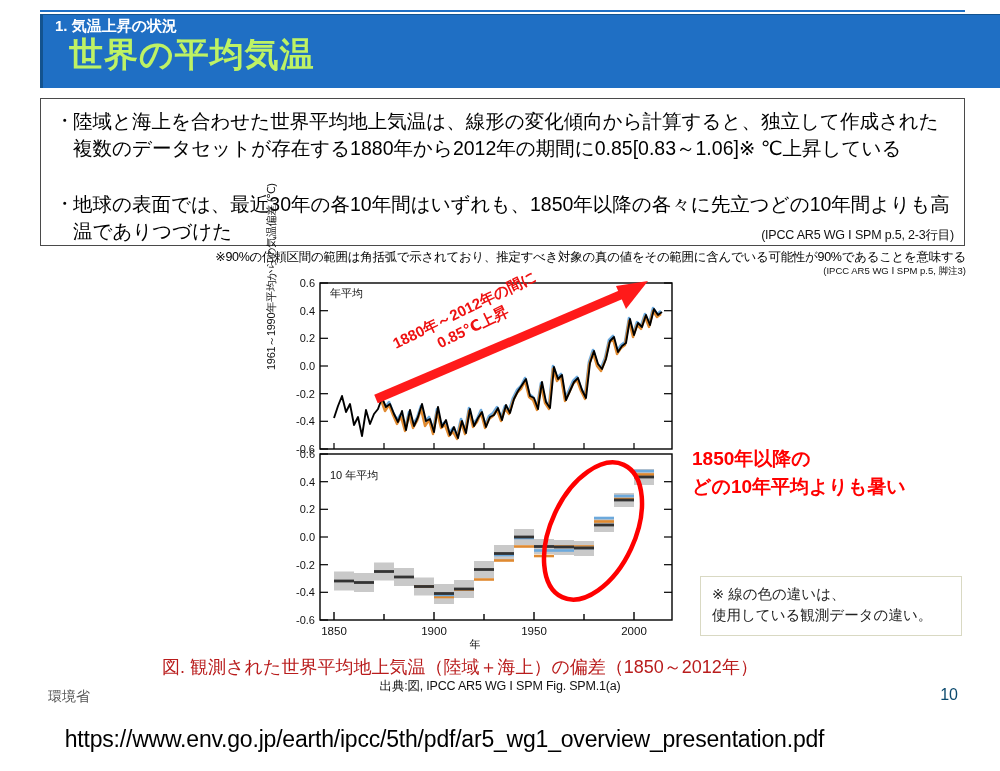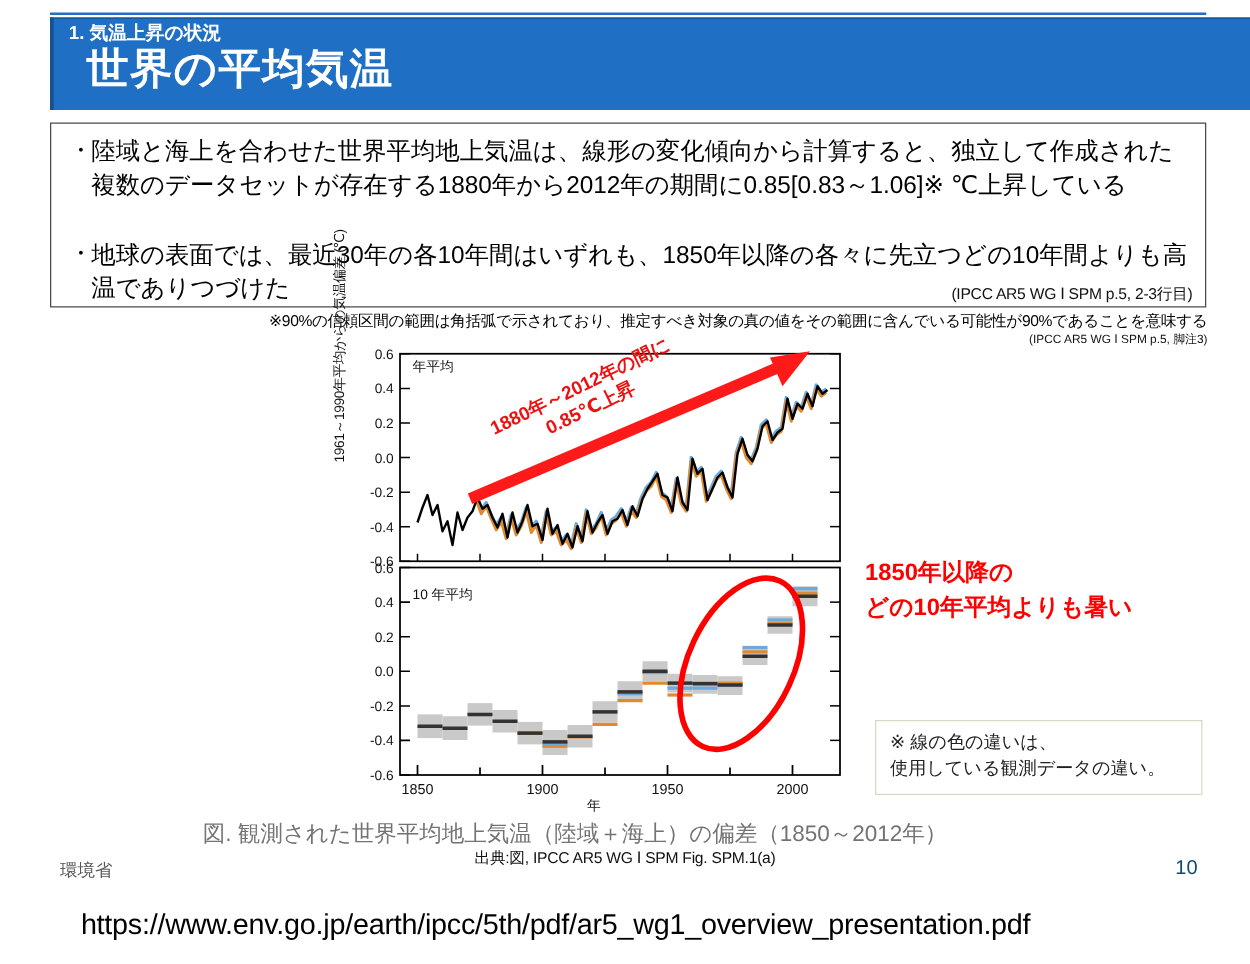--- a/index.html
+++ b/index.html
@@ -42,21 +42,21 @@
     font-weight: bold;
     color: #ffffff;
     letter-spacing: 0px;
     white-space: nowrap;
   }
   .header-title {
     position: absolute;
     left: 26px; top: 17px;
     font-size: 34px;
     font-weight: bold;
-    color: #ffffff;
+    color: #bef264;
     letter-spacing: 1px;
     white-space: nowrap;
   }
   
   .bullet-box {
     position: absolute;
     left: 40px; top: 98px;
     width: 925px; height: 148px;
     border: 1px solid #4a4a4a;
     box-sizing: border-box;
@@ -179,21 +179,21 @@
     line-height: 1.45;
     color: #222;
   }
   
   .fig-caption {
     position: absolute;
     left: 0; width: 920px;
     top: 655px;
     text-align: center;
     font-size: 18px;
-    color: #737373;
+    color: #b91c1c;
     white-space: nowrap;
   }
   .fig-source {
     position: absolute;
     left: 0; width: 1000px;
     top: 678px;
     text-align: center;
     font-size: 12.5px;
     color: #111;
     white-space: nowrap;

